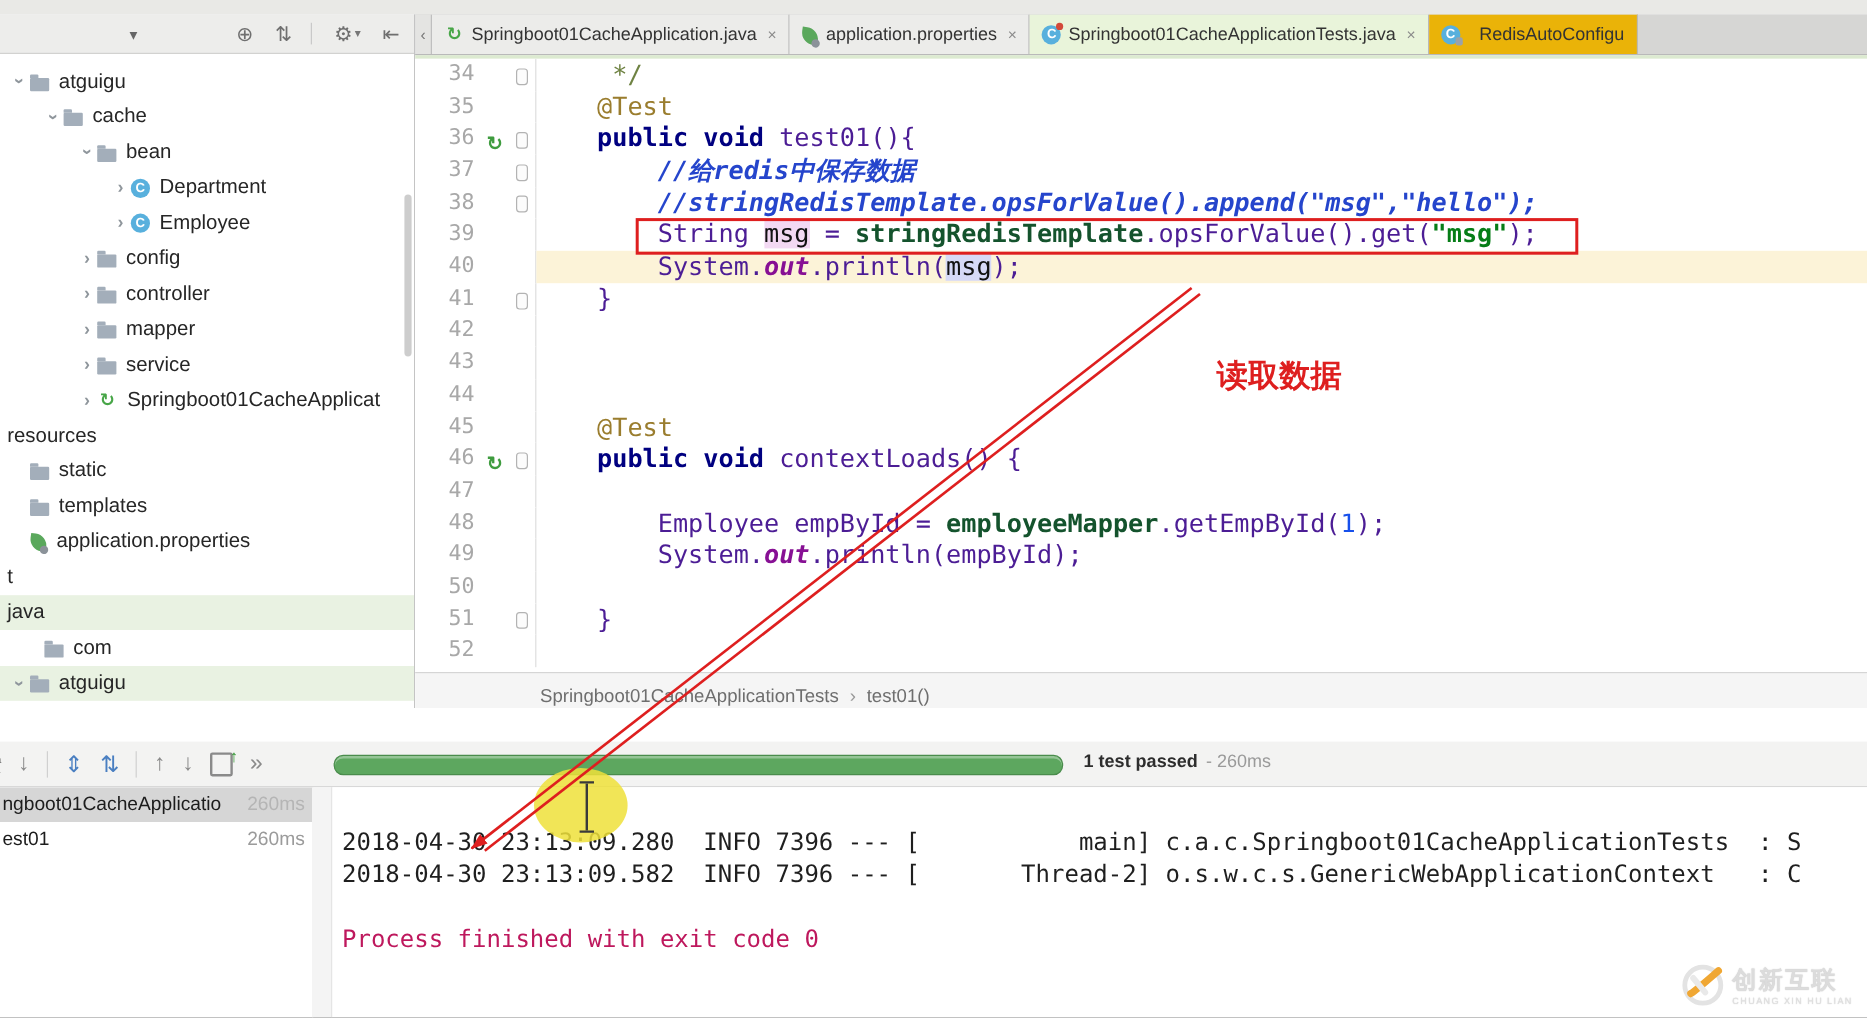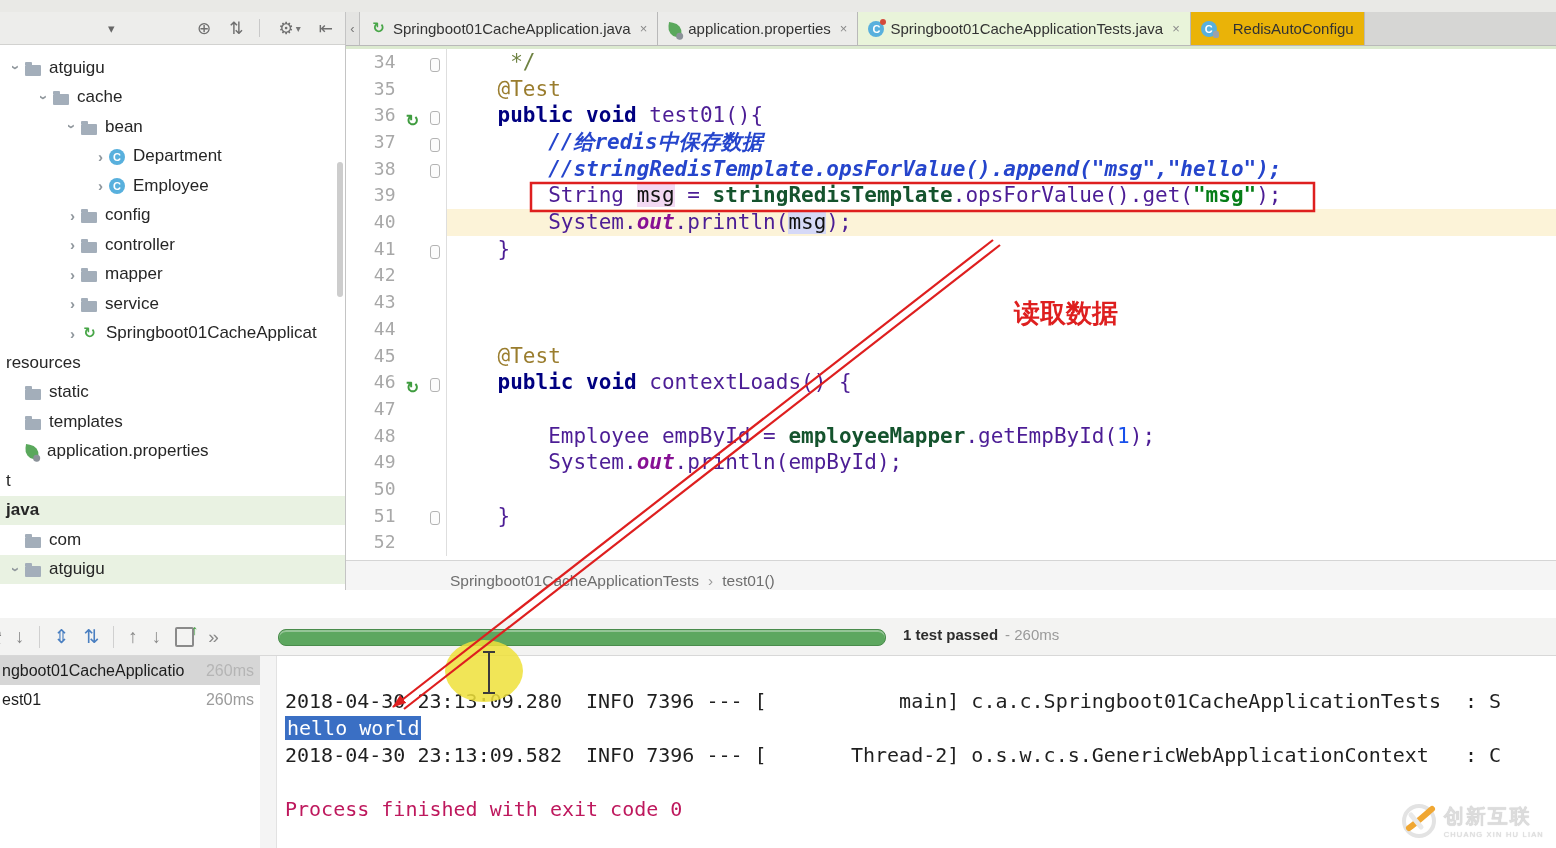--- a/index.html
+++ b/index.html
@@ -188,24 +188,24 @@
           <span class="t-label">templates</span>
         </div>
         <div class="t-row" style="padding-left: 8px;">
           <span class="chev"></span>
           <span class="ic ic-leaf"></span>
           <span class="t-label">application.properties</span>
         </div>
         <div class="t-row" style="padding-left: 4px;">
           <span class="t-label">t</span>
         </div>
-        <div class="t-row green" style="padding-left: 4px; font-weight: bold;">
+        <div class="t-row green" style="padding-left: 4px;">
           <span class="t-label">java</span>
         </div>
-        <div class="t-row" style="padding-left: 8px;">
+        <div class="t-row" style="padding-left: 20px;">
           <span class="chev"></span>
           <span class="ic ic-folder"></span>
           <span class="t-label">com</span>
         </div>
         <div class="t-row green" style="padding-left: 8px;">
           <span class="chev exp">›</span>
           <span class="ic ic-folder"></span>
           <span class="t-label">atguigu</span>
         </div>
       </div>
@@ -429,21 +429,20 @@
           <span class="ttime">260ms</span>
         </div>
         <div class="test-row">
           <span class="tname">est01</span>
           <span class="ttime">260ms</span>
         </div>
       </div>
     <div class="con-gutter"></div>
     <div class="console">
         <div class="con-line log">2018-04-30 23:13:09.280  INFO 7396 --- [           main] c.a.c.Springboot01CacheApplicationTests  : S</div>
-        <div class="con-line selected"><span class="selspan">hello world</span></div>
         <div class="con-line log">2018-04-30 23:13:09.582  INFO 7396 --- [       Thread-2] o.s.w.c.s.GenericWebApplicationContext   : C</div>
         <div class="con-line log">&nbsp;</div>
         <div class="con-line sys">Process finished with exit code 0</div>
       </div>
   </div>
 
   <div class="wm">
     <svg width="36" height="36" viewBox="0 0 36 36">
       <circle cx="18" cy="18" r="15" fill="none" stroke="#e3e3e3" stroke-width="4"></circle>
       <path d="M8 25 C14 21 24 12 31 6" stroke="#f0a733" stroke-width="6" fill="none" stroke-linecap="round"></path>

